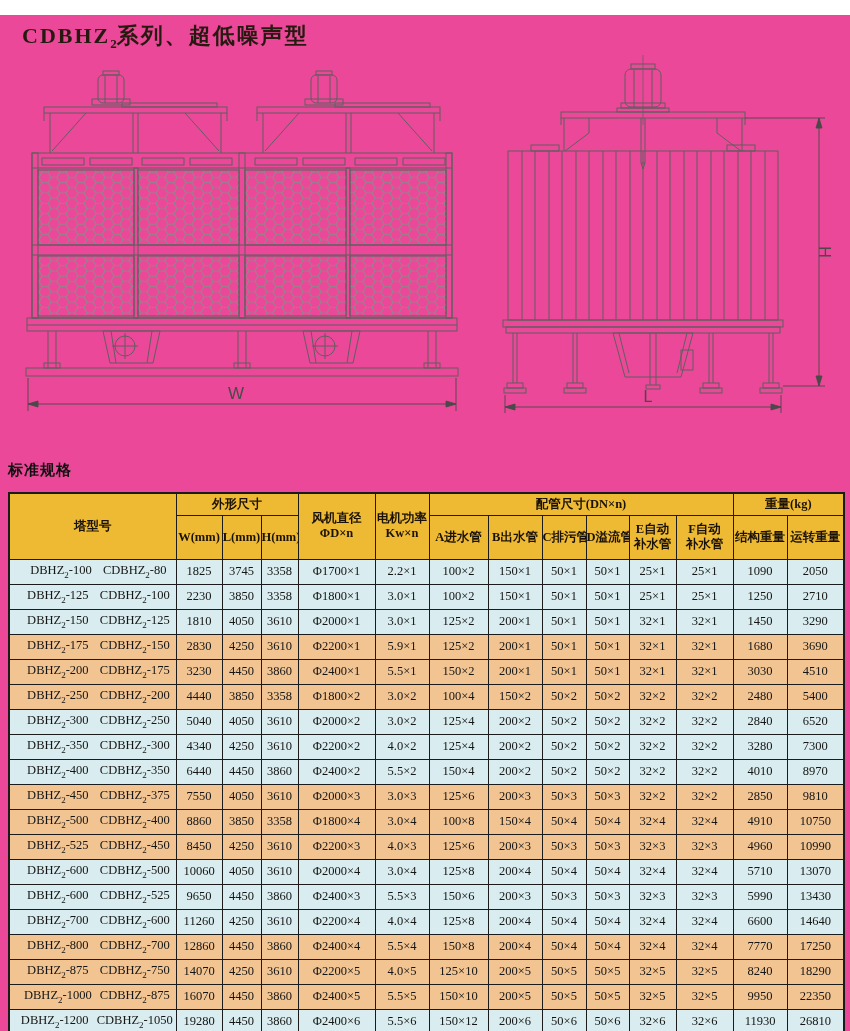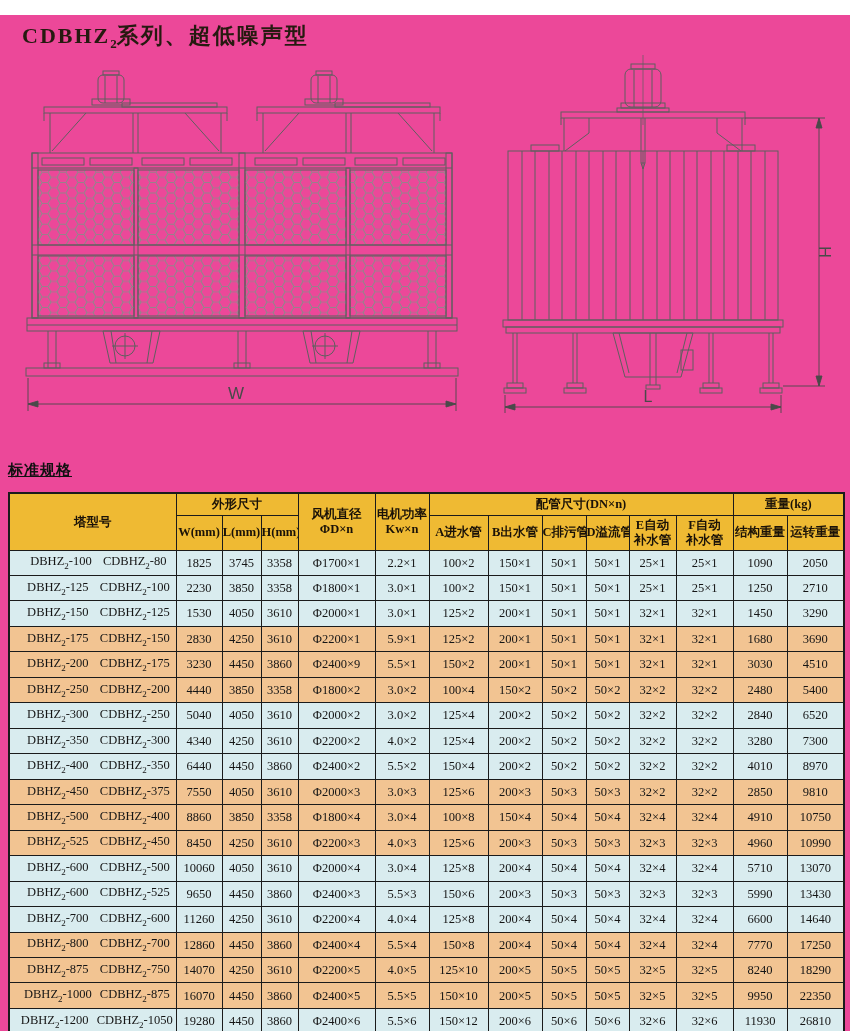--- a/index.html
+++ b/index.html
@@ -8,31 +8,31 @@
 
   .title{position:absolute;left:22px;top:6px;font-size:22px;font-weight:bold;
          letter-spacing:2px;color:#261a10;white-space:nowrap;}
   .title sub{font-size:13px;letter-spacing:0;}
 
   .drawing-area{position:absolute;left:0;top:40px;width:850px;height:400px;}
   .front-svg{position:absolute;left:12px;top:8px;}
   .side-svg{position:absolute;left:483px;top:0px;}
 
   .section-label{position:absolute;left:8px;top:446px;font-size:15px;font-weight:bold;
-                 color:#111;font-family:"Liberation Sans","DejaVu Sans",sans-serif;letter-spacing:1px;text-decoration:underline;}
+                 color:#111;font-family:"Liberation Sans","DejaVu Sans",sans-serif;letter-spacing:1px;}
 
   table.spec{position:absolute;left:8px;top:477px;width:835px;height:543px;
              border-collapse:collapse;table-layout:fixed;
              font-size:12.5px;line-height:1.15;}
   table.spec{border:2px solid #1b1b1b;}
   table.spec th, table.spec td{border:1px solid #1b1b1b;text-align:center;vertical-align:middle;
              padding:0;overflow:hidden;white-space:nowrap;}
   table.spec thead th{background:#efba33;font-weight:bold;color:#1a1208;}
   thead tr.h1{height:22px;}
-  thead tr.h2{height:35px;}
+  thead tr.h2{height:44px;}
   tbody tr{height:21px;border-radius:12px;}
   tbody tr.tone-blue td{background:#d9ecef;}
   tbody tr.tone-tan td{background:#f2c492;}
   td.model-cell{text-align:left;padding-left:4px;}
   td.model-cell .model{display:inline-block;}
   td.model-cell .model:first-child{width:84px;}
   sub{font-size:9px;}
   .hdr2line{display:block;line-height:1.2;}
 </style>
 </head>
@@ -360,21 +360,21 @@
           <td>150×1</td>
           <td>50×1</td>
           <td>50×1</td>
           <td>25×1</td>
           <td>25×1</td>
           <td>1250</td>
           <td>2710</td>
         </tr>
         <tr class="tone-blue">
           <td class="model-cell"><span class="model">DBHZ<sub>2</sub>-150</span><span class="model">CDBHZ<sub>2</sub>-125</span></td>
-          <td>1530</td>
+          <td>1810</td>
           <td>4050</td>
           <td>3610</td>
           <td>Φ2000×1</td>
           <td>3.0×1</td>
           <td>125×2</td>
           <td>200×1</td>
           <td>50×1</td>
           <td>50×1</td>
           <td>32×1</td>
           <td>32×1</td>
@@ -395,21 +395,21 @@
           <td>32×1</td>
           <td>32×1</td>
           <td>1680</td>
           <td>3690</td>
         </tr>
         <tr class="tone-tan">
           <td class="model-cell"><span class="model">DBHZ<sub>2</sub>-200</span><span class="model">CDBHZ<sub>2</sub>-175</span></td>
           <td>3230</td>
           <td>4450</td>
           <td>3860</td>
-          <td>Φ2400×9</td>
+          <td>Φ2400×1</td>
           <td>5.5×1</td>
           <td>150×2</td>
           <td>200×1</td>
           <td>50×1</td>
           <td>50×1</td>
           <td>32×1</td>
           <td>32×1</td>
           <td>3030</td>
           <td>4510</td>
         </tr>

